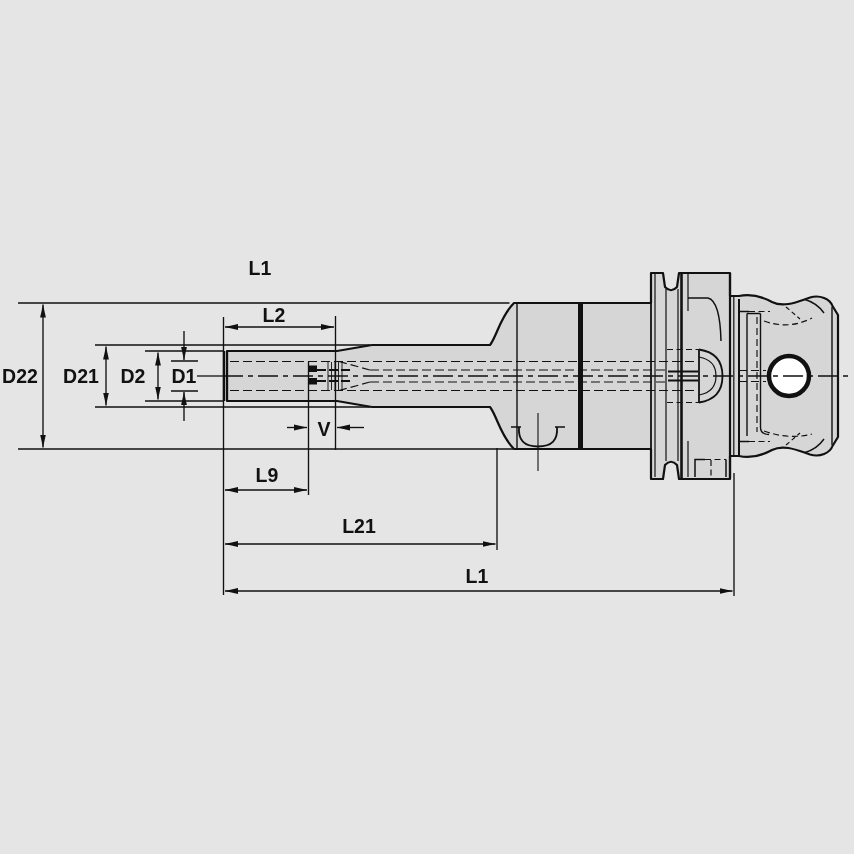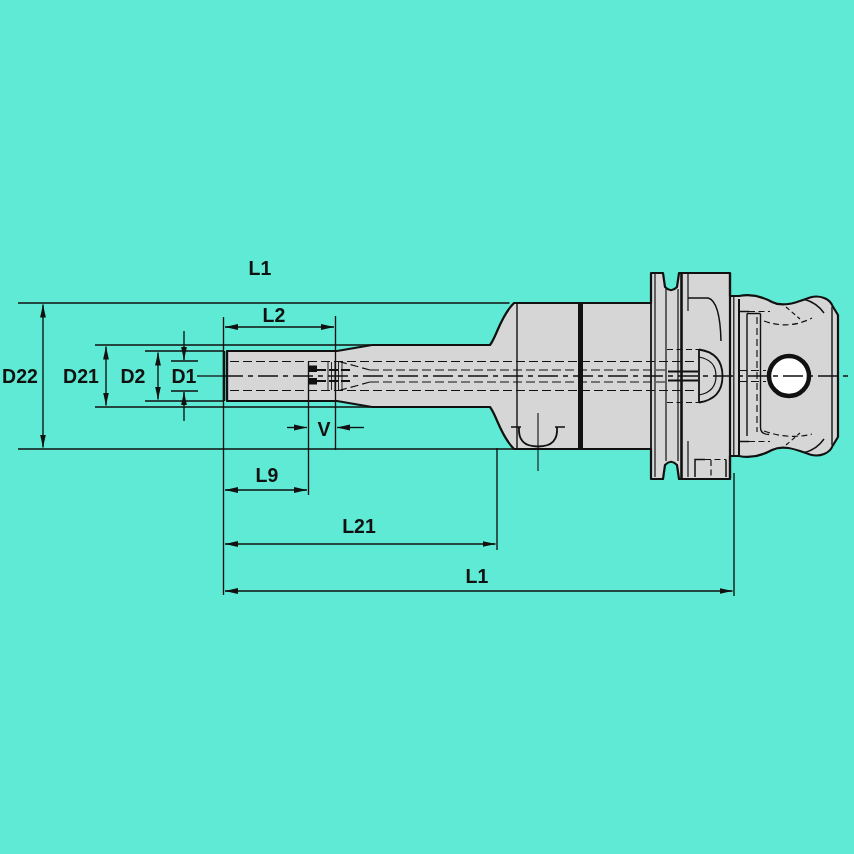--- a/index.html
+++ b/index.html
@@ -1,16 +1,16 @@
 <!DOCTYPE html>
 <html><head>
 <meta charset="utf-8">
 <style>
   html,body{margin:0;padding:0;background:#fff;}
-  .stage{position:relative;width:854px;height:854px;background:#5eead4;overflow:hidden;
+  .stage{position:relative;width:854px;height:854px;background:#e5e5e5;overflow:hidden;
          font-family:"Liberation Sans",sans-serif;}
   .stage svg{position:absolute;left:0;top:0;}
   text.dim{font-family:"Liberation Sans",sans-serif;font-weight:bold;font-size:19.5px;fill:#111;}
 </style>
 </head>
 <body>
 
 <div class="stage">
 <svg width="854" height="854" viewBox="0 0 854 854">
   <defs>

